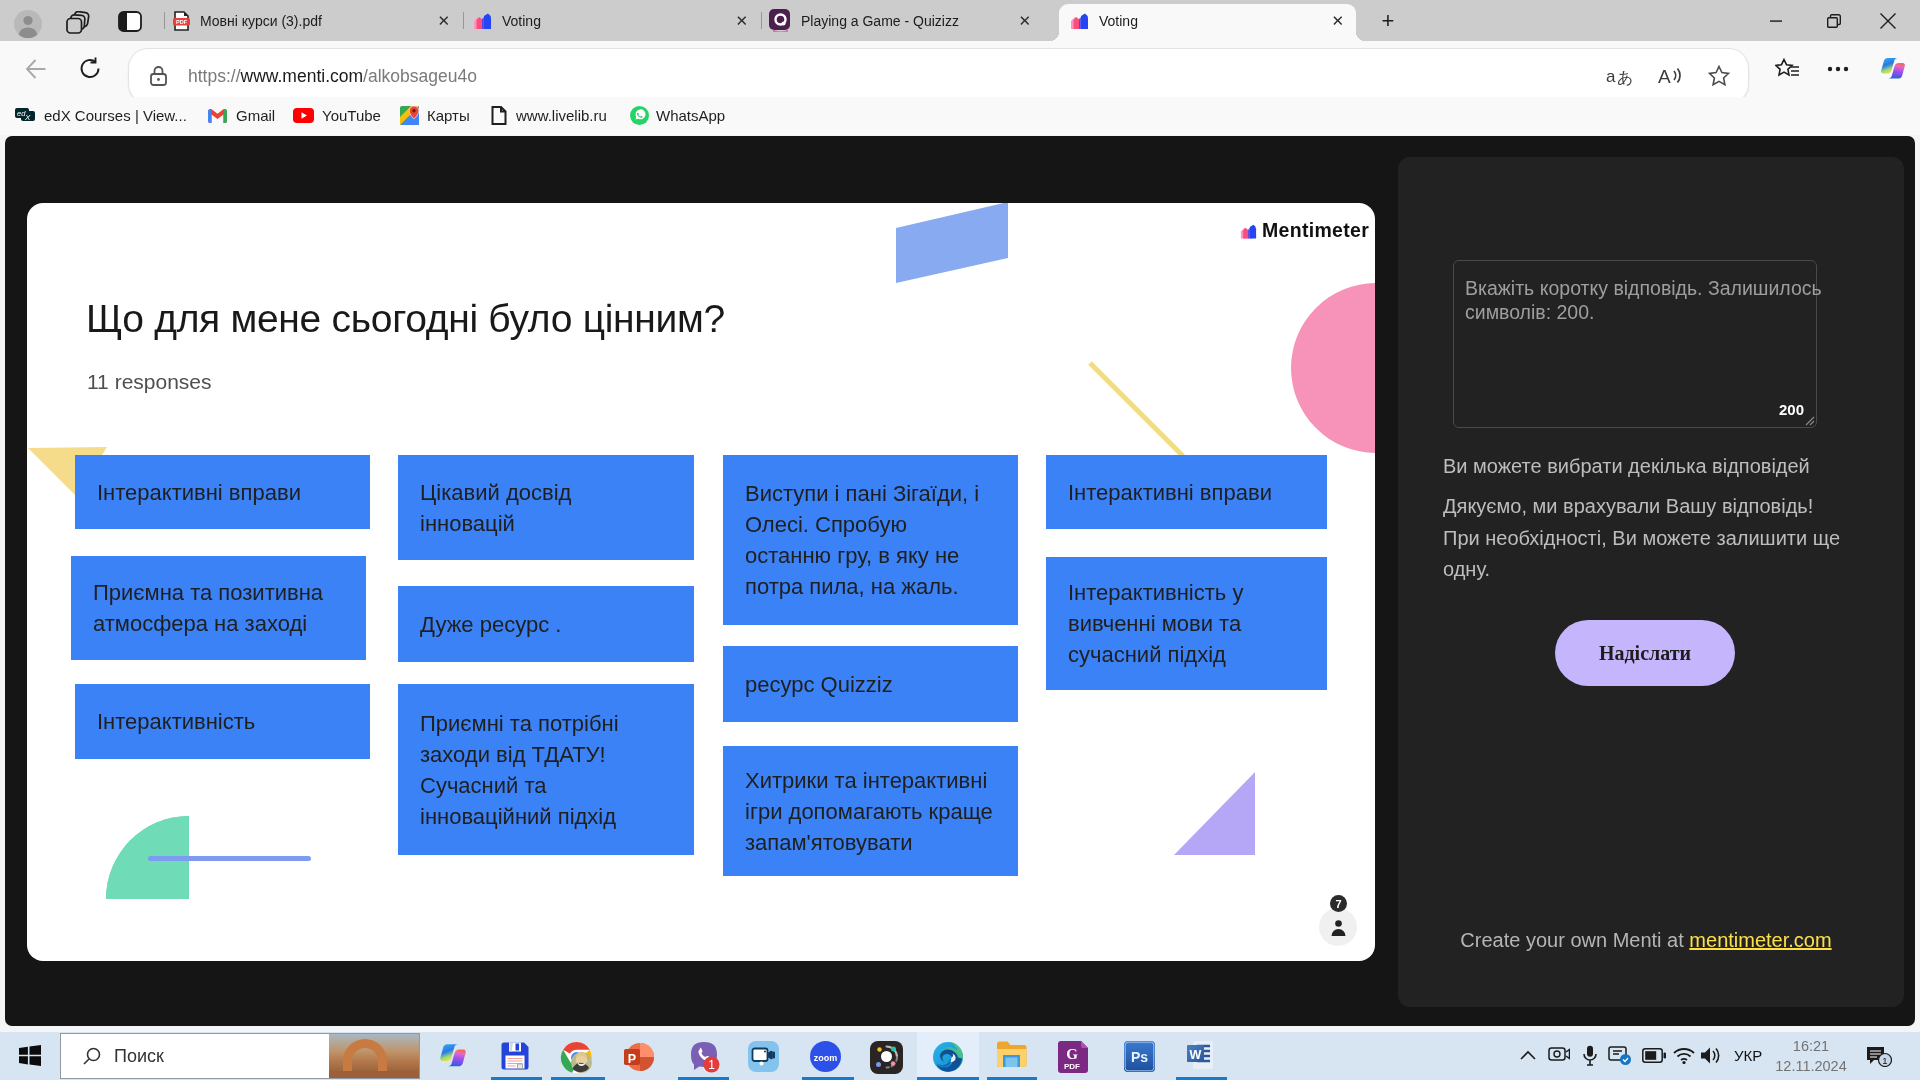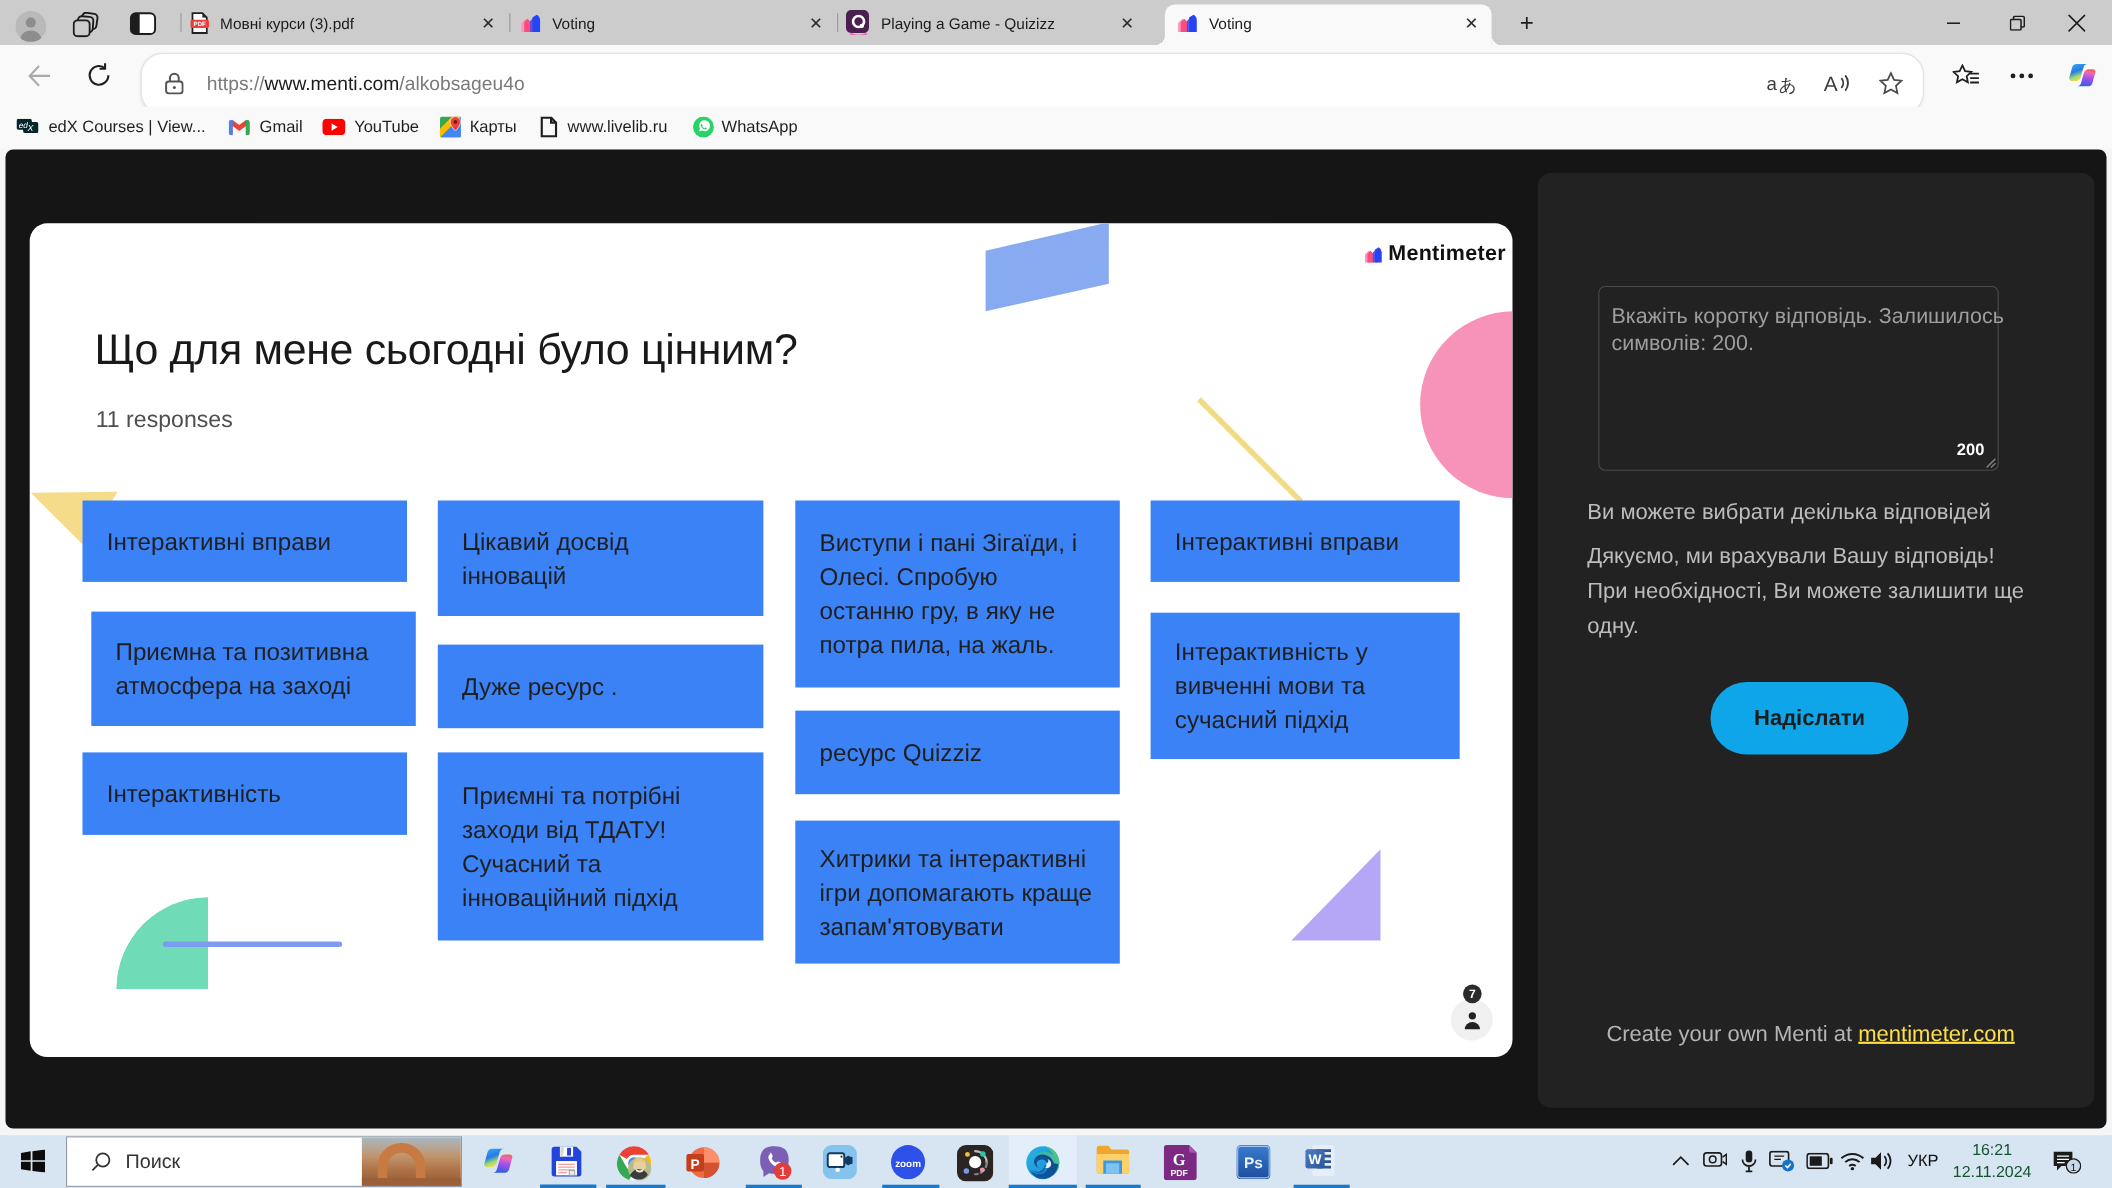--- a/index.html
+++ b/index.html
@@ -31,21 +31,21 @@
 #rpanel { position:absolute; left:1393px; top:21px; width:506px; height:850px; background:#222222; border-radius:12px; }
 
 #title { position:absolute; left:59px; top:94px; font-size:39px; color:#191919; font-weight:500; letter-spacing:-0.3px; }
 #nresp { position:absolute; left:60px; top:167px; font-size:21px; color:#4f4f4f; }
 .rcard { position:absolute; background:#3b82f6; font-size:22px; color:#1f1f1f; line-height:31px; padding:0 22px; display:flex; align-items:center; }
 .rcard div { }
 
 #ta { position:absolute; left:55px; top:103px; width:364px; height:168px; border:1px solid #4a4a4a; border-radius:6px; color:#9e9e9e; font-size:19.5px; line-height:23.5px; padding:16px 18px 16px 11px; white-space:nowrap; }
 #ta .cnt { position:absolute; right:12px; bottom:6px; color:#ffffff; font-size:15px; font-weight:bold; }
 .rptext { position:absolute; left:45px; color:#bdbdbd; font-size:20px; line-height:31.5px; white-space:nowrap; }
-#sendbtn { position:absolute; left:157px; top:463px; width:180px; height:66px; background:#0ea5e9; border-radius:33px; display:flex; align-items:center; justify-content:center; font-size:20px; font-weight:bold; color:#1d1d1d; }
+#sendbtn { position:absolute; left:157px; top:463px; width:180px; height:66px; background:#c4b5fd; border-radius:33px; display:flex; align-items:center; justify-content:center; font-size:20px; font-weight:bold; color:#1d1d1d;font-family:Liberation Serif, serif; }
 #nextq { position:absolute; left:-6px; top:556px; width:100%; text-align:center; color:#ffffff; font-size:20px; font-weight:bold; }
 #menti-foot { position:absolute; left:-5px; top:772px; width:100%; text-align:center; color:#b5b5b5; font-size:20px; }
 #menti-foot a { color:#fde047; text-decoration:underline; }
 
 #taskbar { position:absolute; left:0; top:1032px; width:1920px; height:48px; background:#d7e5f2; }
 #searchbox { position:absolute; left:60px; top:1px; width:360px; height:46px; background:#ffffff; border:1px solid #8d9aa6; display:flex; align-items:center; overflow:hidden; }
 .tbicon { position:absolute; top:9px; width:30px; height:30px; }
 .runbar { position:absolute; top:45px; height:3px; background:#1979ca; }
 .tray { position:absolute; color:#111; font-size:15px; }
 </style>
@@ -272,21 +272,21 @@
         <path d="M11 18 V5 l4 -2.5 a6 6 0 0 1 3 5 V18 z" fill="#2545f5"></path>
       </svg>
       <span style="font-size:19.5px;font-weight:bold;color:#111;margin-left:5px;letter-spacing:0.3px">Mentimeter</span>
     </div>
     <div id="title">Що для мене сьогодні було цінним?</div>
     <div id="nresp">11 responses</div>
 
     <div class="rcard" style="left:48px;top:252px;width:295px;height:74px">
         <div>Інтерактивні вправи</div>
       </div>
-    <div class="rcard" style="left:56px;top:353px;width:295px;height:104px">
+    <div class="rcard" style="left:44px;top:353px;width:295px;height:104px">
         <div>Приємна та позитивна<br>атмосфера на заході</div>
       </div>
     <div class="rcard" style="left:48px;top:481px;width:295px;height:75px">
         <div>Інтерактивність</div>
       </div>
     <div class="rcard" style="left:371px;top:252px;width:296px;height:105px">
         <div>Цікавий досвід<br>інновацій</div>
       </div>
     <div class="rcard" style="left:371px;top:383px;width:296px;height:76px">
         <div>Дуже ресурс .</div>
@@ -551,20 +551,20 @@
     <path d="M1 6 a14.5 14.5 0 0 1 20 0" fill="none" stroke="#1b1b1b" stroke-width="1.8"></path>
     <path d="M4.5 9.5 a9.5 9.5 0 0 1 13 0" fill="none" stroke="#1b1b1b" stroke-width="1.8"></path>
     <path d="M8 13 a5 5 0 0 1 6 0" fill="none" stroke="#1b1b1b" stroke-width="1.8"></path>
     <circle cx="11" cy="15.5" r="1.6" fill="#1b1b1b"></circle>
   </svg>
   <svg class="abs" style="left:1700px;top:14px" width="20" height="19" viewBox="0 0 20 19">
     <path d="M1 6.5 h4 l5 -5 v16 l-5 -5 h-4 z" fill="#1b1b1b"></path>
     <path d="M13 5 a6.5 6.5 0 0 1 0 9 M16 2.5 a10.5 10.5 0 0 1 0 14" fill="none" stroke="#1b1b1b" stroke-width="1.6"></path>
   </svg>
   <div class="tray" style="left:1734px;top:15px;font-size:15px;color:#111">УКР</div>
-  <div class="tray" style="left:1772px;top:4px;width:78px;text-align:center;font-size:14.5px;line-height:20px;color:#14532d">16:21<br>12.11.2024</div>
+  <div class="tray" style="left:1772px;top:4px;width:78px;text-align:center;font-size:14.5px;line-height:20px;color:#737373">16:21<br>12.11.2024</div>
   <svg class="abs" style="left:1866px;top:14px" width="26" height="21" viewBox="0 0 26 21">
     <path d="M1 1 h17 v13 h-10 l-4 4 v-4 h-3 z" fill="#1b1b1b"></path>
     <path d="M4 5 h11 M4 8 h11 M4 11 h7" stroke="#fff" stroke-width="1.2"></path>
     <circle cx="19" cy="14" r="6.5" fill="#c9d8e8" stroke="#1b1b1b" stroke-width="1.2"></circle>
     <text x="19" y="18.2" font-size="9.5" fill="#111" text-anchor="middle" font-family="Liberation Sans">1</text>
   </svg>
 </div>
 
 </body></html>

